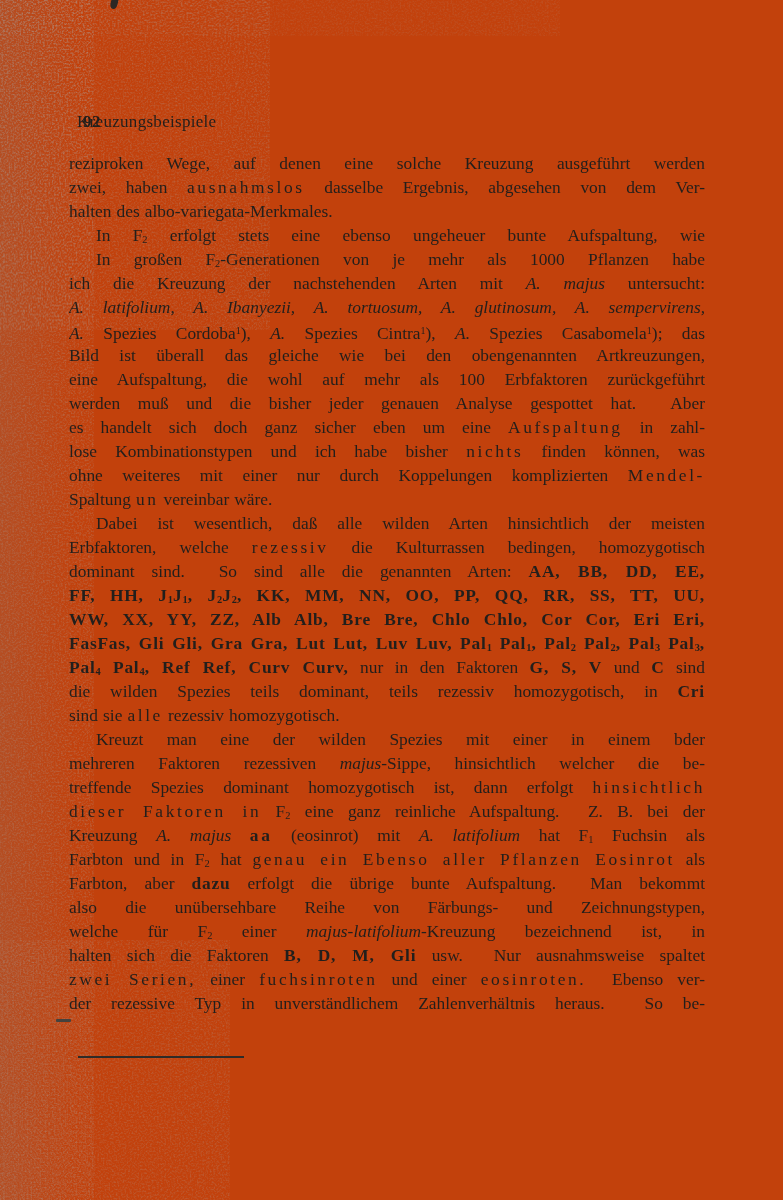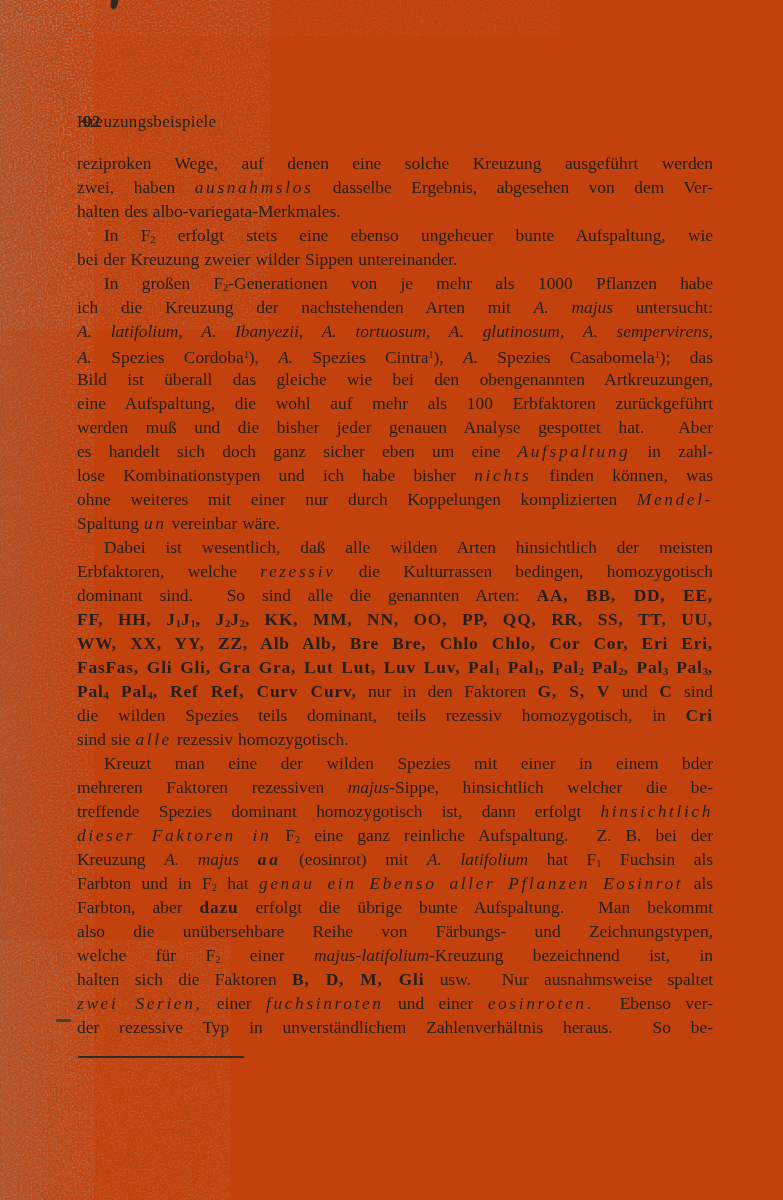--- a/index.html
+++ b/index.html
@@ -15,32 +15,32 @@
     pointer-events:none;
   }
   .noise{ position:absolute; pointer-events:none; }
   .running-head{
     position:absolute; left:77px; top:112px; width:636px; height:24px;
     font-size:17px;
   }
   .pageno{ position:absolute; left:6px; top:0; font-weight:bold; letter-spacing:0.5px; }
   .head-title{ display:block; text-align:left; font-weight:500; letter-spacing:0.3px; }
   .text-block{
-    position:absolute; left:77px; top:151px; width:636px;
+    position:absolute; left:69px; top:151px; width:636px;
     font-size:17.4px; line-height:24px;
   }
   .line{
     text-align:justify; text-align-last:justify;
     height:24px; overflow:hidden; word-spacing:0.04em;
   }
   .line.last{ text-align-last:left; }
   .line.indent{ text-indent:27px; }
   .r-b{ font-weight:bold; letter-spacing:0.045em; }
   .r-i{ font-style:italic;margin-top:27px; }
-  .r-sp{ letter-spacing:0.15em;font-style:italic; }
+  .r-sp{ letter-spacing:0.15em; }
   .r-sub{ font-size:0.60em; vertical-align:-0.22em; letter-spacing:0; }
   .r-sup{ font-size:0.58em; vertical-align:0.48em; letter-spacing:0; }
   .fn-rule{
     position:absolute; left:78px; top:1056px; width:166px; height:0;
     border-top:2px solid #2e2b28;
   }
   .footnote{
     position:absolute; left:70px; top:1066px; width:640px;
     font-size:14.8px; line-height:23px;
   }
@@ -87,21 +87,20 @@
   <div class="running-head">
     <span class="pageno">92</span>
     <span class="head-title">Kreuzungsbeispiele</span>
   </div>
 
   <div class="text-block">
       <div class="line" style=""><span>reziproken Wege, auf denen eine solche Kreuzung ausgeführt werden</span></div>
       <div class="line" style=""><span>zwei, haben </span><span class="r-sp">ausnahmslos</span><span> dasselbe Ergebnis, abgesehen von dem Ver-</span></div>
       <div class="line last" style=""><span>halten des albo-variegata-Merkmales.</span></div>
       <div class="line indent" style=""><span>In F</span><span class="r-sub">2</span><span> erfolgt stets eine ebenso ungeheuer bunte Aufspaltung, wie</span></div>
-      <div class="line last" style=""><span>bei der Kreuzung zweier wilder Sippen untereinander.</span></div>
       <div class="line indent" style=""><span>In großen F</span><span class="r-sub">2</span><span>-Generationen von je mehr als 1000 Pflanzen habe</span></div>
       <div class="line" style=""><span>ich die Kreuzung der nachstehenden Arten mit </span><span class="r-i">A. majus</span><span> untersucht:</span></div>
       <div class="line" style=""><span class="r-i">A. latifolium, A. Ibanyezii, A. tortuosum, A. glutinosum, A. sempervirens,</span></div>
       <div class="line" style=""><span class="r-i">A.</span><span> Spezies Cordoba</span><span class="r-sup">1</span><span>), </span><span class="r-i">A.</span><span> Spezies Cintra</span><span class="r-sup">1</span><span>), </span><span class="r-i">A.</span><span> Spezies Casabomela</span><span class="r-sup">1</span><span>); das</span></div>
       <div class="line" style=""><span>Bild ist überall das gleiche wie bei den obengenannten Artkreuzungen,</span></div>
       <div class="line" style=""><span>eine Aufspaltung, die wohl auf mehr als 100 Erbfaktoren zurückgeführt</span></div>
       <div class="line" style=""><span>werden muß und die bisher jeder genauen Analyse gespottet hat.&nbsp; Aber</span></div>
       <div class="line" style=""><span>es handelt sich doch ganz sicher eben um eine </span><span class="r-sp">Aufspaltung</span><span> in zahl-</span></div>
       <div class="line" style=""><span>lose Kombinationstypen und ich habe bisher </span><span class="r-sp">nichts</span><span> finden können, was</span></div>
       <div class="line" style=""><span>ohne weiteres mit einer nur durch Koppelungen komplizierten </span><span class="r-sp">Mendel-</span></div>

